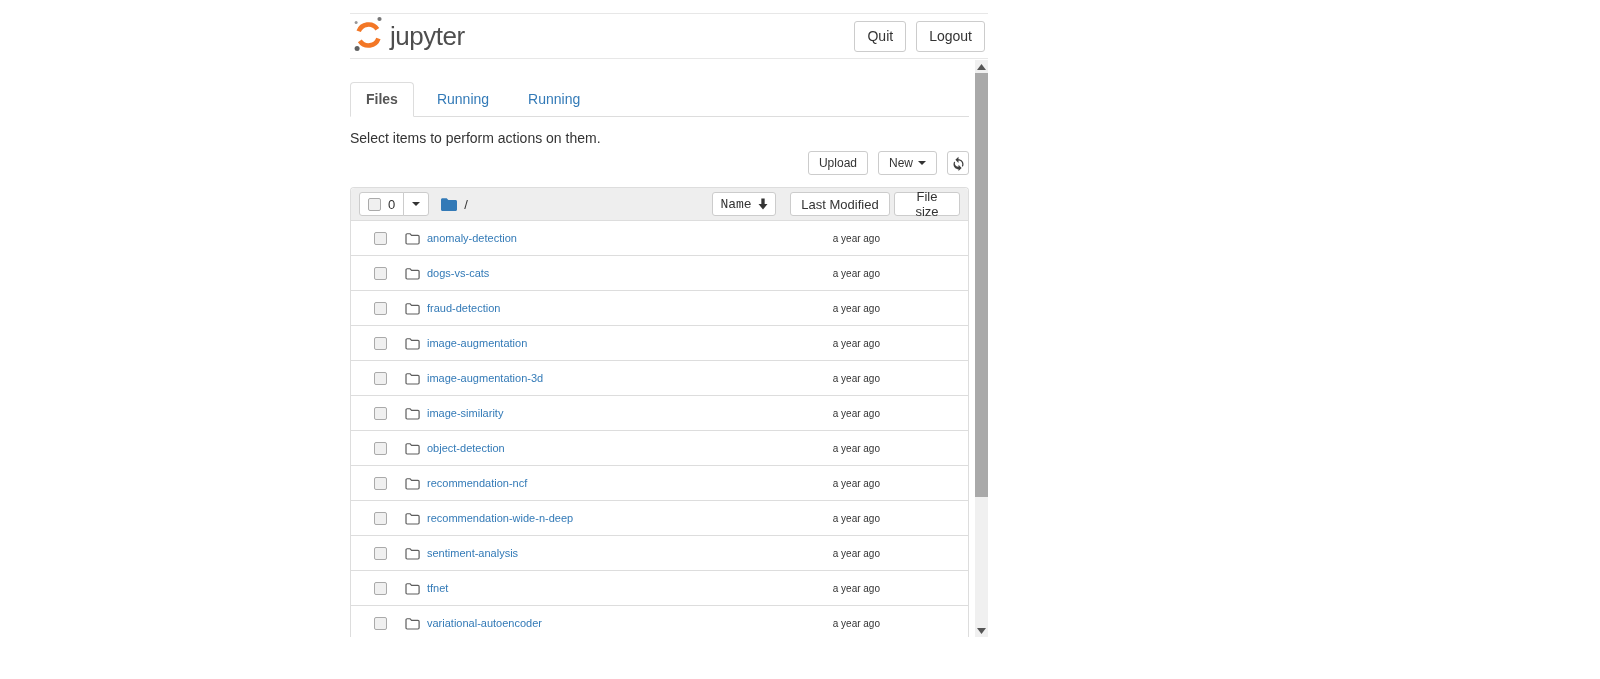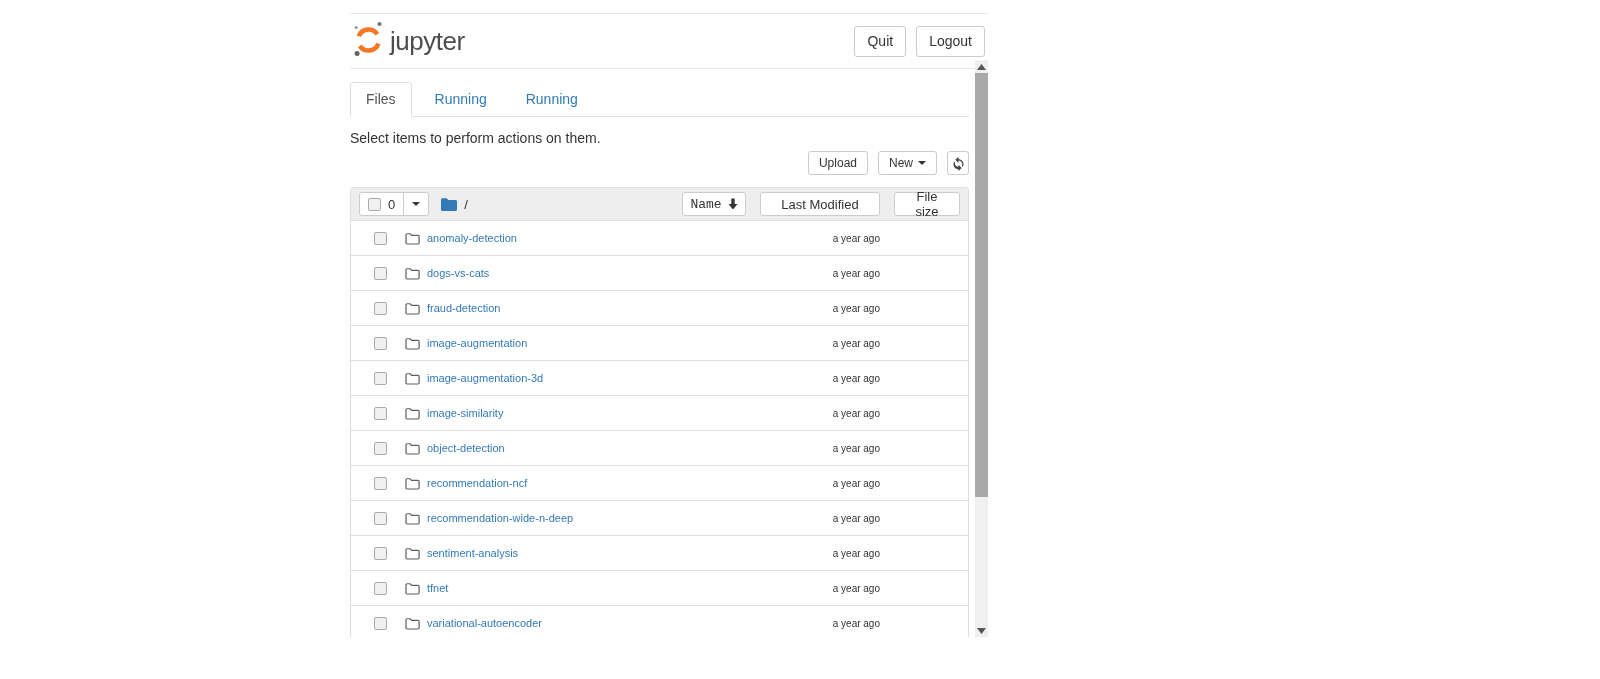--- a/index.html
+++ b/index.html
@@ -8,21 +8,21 @@
     width: 1600px; height: 679px; position: relative; overflow: hidden;
     font-family: "Liberation Sans", sans-serif; color: #333;
   }
   .page { position: absolute; left: 350px; top: 0; width: 638px; height: 679px; }
 
   
   .app-header {
     margin-top: 13px;
     border-top: 1px solid #e7e7e7;
     border-bottom: 1px solid #e7e7e7;
-    height: 56px;
+    height: 46px;
     display: flex; align-items: center; justify-content: space-between;
     padding: 0 3px 0 2px;
   }
   .logo { display: flex; align-items: center; }
   .logo-text { font-size: 26px; color: #4e4e4e; margin-left: 5px; letter-spacing: -0.5px; }
   .header-buttons { display: flex; gap: 10px; }
   .btn {
     background: #fff; border: 1px solid #ccc; border-radius: 3px;
     color: #333; font-family: "Liberation Sans", sans-serif;
     display: inline-flex; align-items: center; justify-content: center;
@@ -35,21 +35,21 @@
   .scroll-area { position: absolute; left: 0; top: 60px; width: 638px; height: 577px; overflow: hidden; }
   .content { width: 625px; padding-right: 6px; }
 
   
   .tabs { margin-top: 22px; border-bottom: 1px solid #ddd; display: flex; height: 35px; }
   .tab {
     font-size: 14px; padding: 8px 15px; margin-right: 7px; margin-bottom: -1px;
     border: 1px solid transparent; border-radius: 4px 4px 0 0;
     text-decoration: none; display: inline-block; cursor: pointer;
   }
-  .tab.active { background: #fff; color: #555; border-color: #ddd #ddd #fff #ddd; }
+  .tab.active { background: #fff; color: #555; border-color: #ddd #ddd #fff #ddd; font-weight: bold; }
   .tab.inactive { color: #337ab7; }
 
   
   .instructions { margin-top: 13px; font-size: 14px; color: #333; height: 17px; }
   .toolbar { margin-top: 4px; display: flex; justify-content: flex-end; align-items: center; gap: 10px; height: 24px; }
   .caret {
     display: inline-block; width: 0; height: 0; margin-left: 5px;
     border: 4px solid transparent; border-top: 4px solid #333; border-bottom: none;
   }
   .btn-refresh { width: 22px; padding: 0; }
@@ -68,21 +68,21 @@
   input[type="checkbox"] {
     -webkit-appearance: none; appearance: none;
     width: 13px; height: 13px; background: #f0f0f0;
     border: 1px solid #aaa; border-radius: 2px; cursor: pointer;
   }
   .breadcrumb { display: flex; align-items: center; margin-left: 12px; }
   .breadcrumb-path { font-size: 13px; color: #333; margin-left: 7px; text-decoration: none; }
   .spacer { flex: 1; }
   .sort-btn { font-size: 13px; }
   .sort-name { width: 64px; margin-right: 14px; padding: 3px 6px; font-family: Liberation Mono, monospace; }
-  .sort-modified { width: 120px; margin-right: 14px; }
+  .sort-modified { width: 100px; margin-right: 4px; }
   .sort-size { width: 66px; margin-right: 0; }
   .sort-arrow { margin-left: 6px; display: inline-flex; }
 
   .list-item {
     height: 35px; border-bottom: 1px solid #ddd; background: #fff;
     display: flex; align-items: center; padding-left: 23px;
   }
   .item-icon { display: inline-flex; margin-left: 18px; }
   .item-link { font-size: 11px; color: #337ab7; text-decoration: none; margin-left: 7px; }
   .item-modified { margin-left: auto; font-size: 10px; color: #333; text-align: right; }

